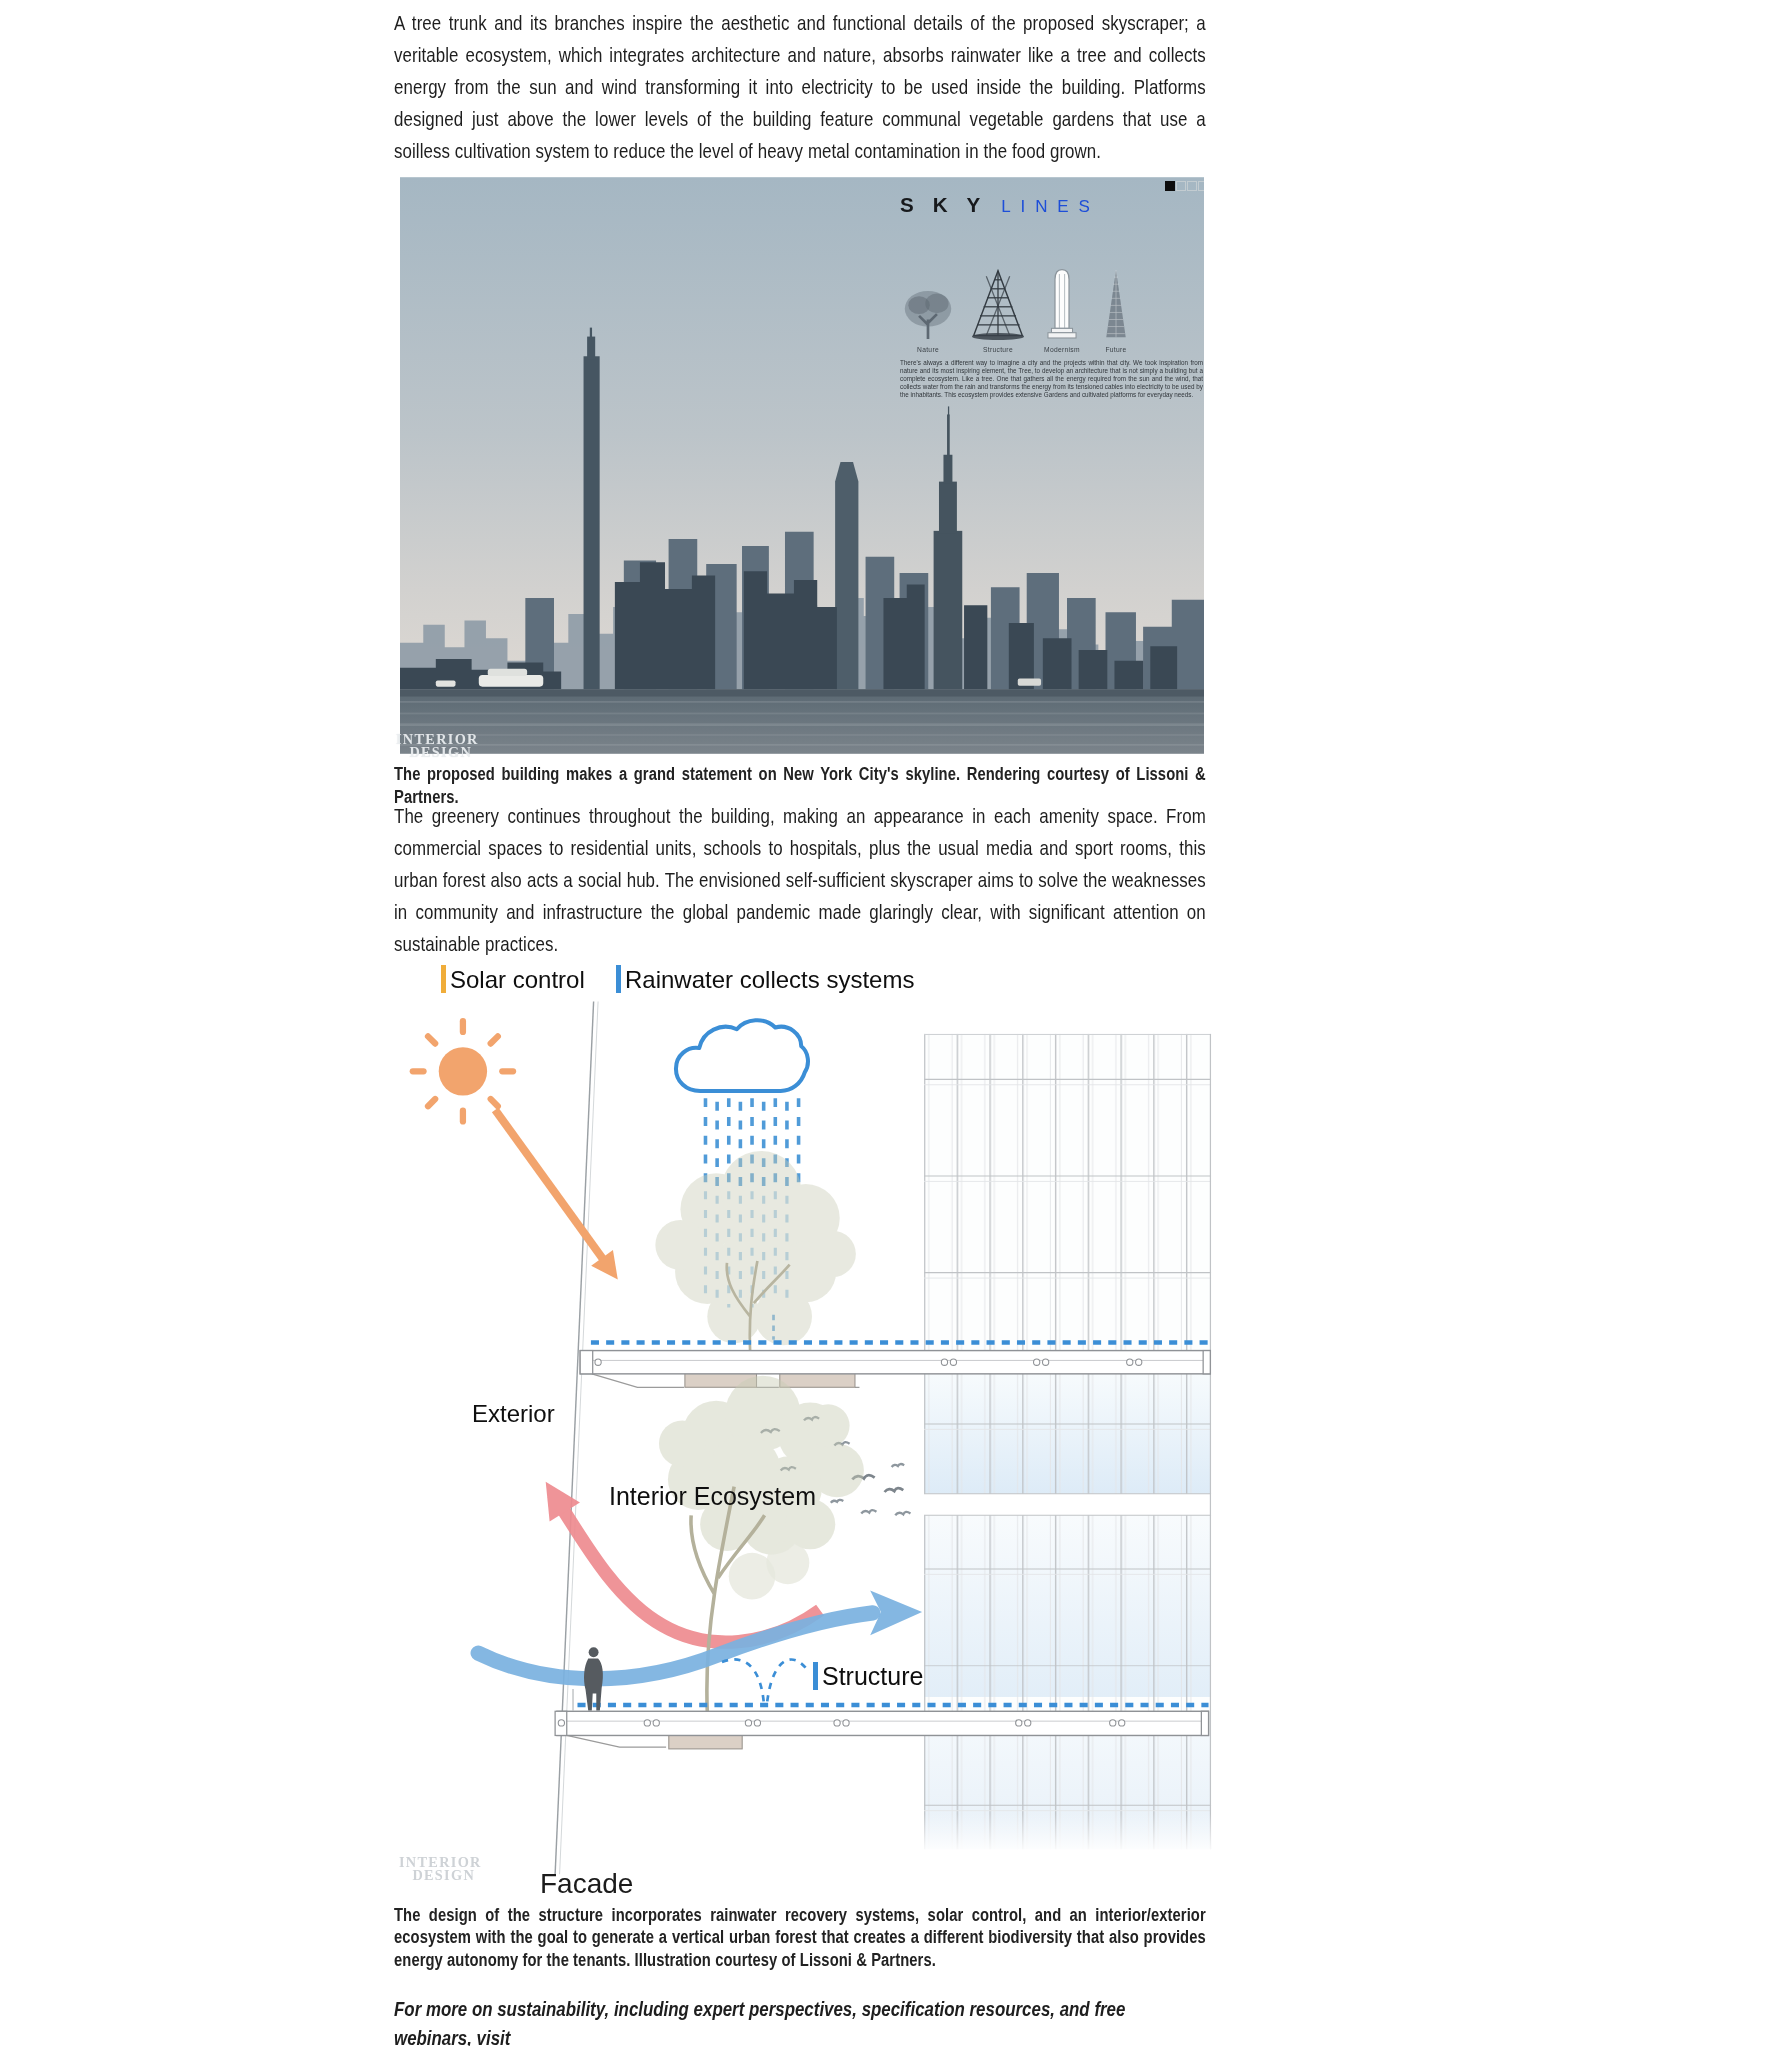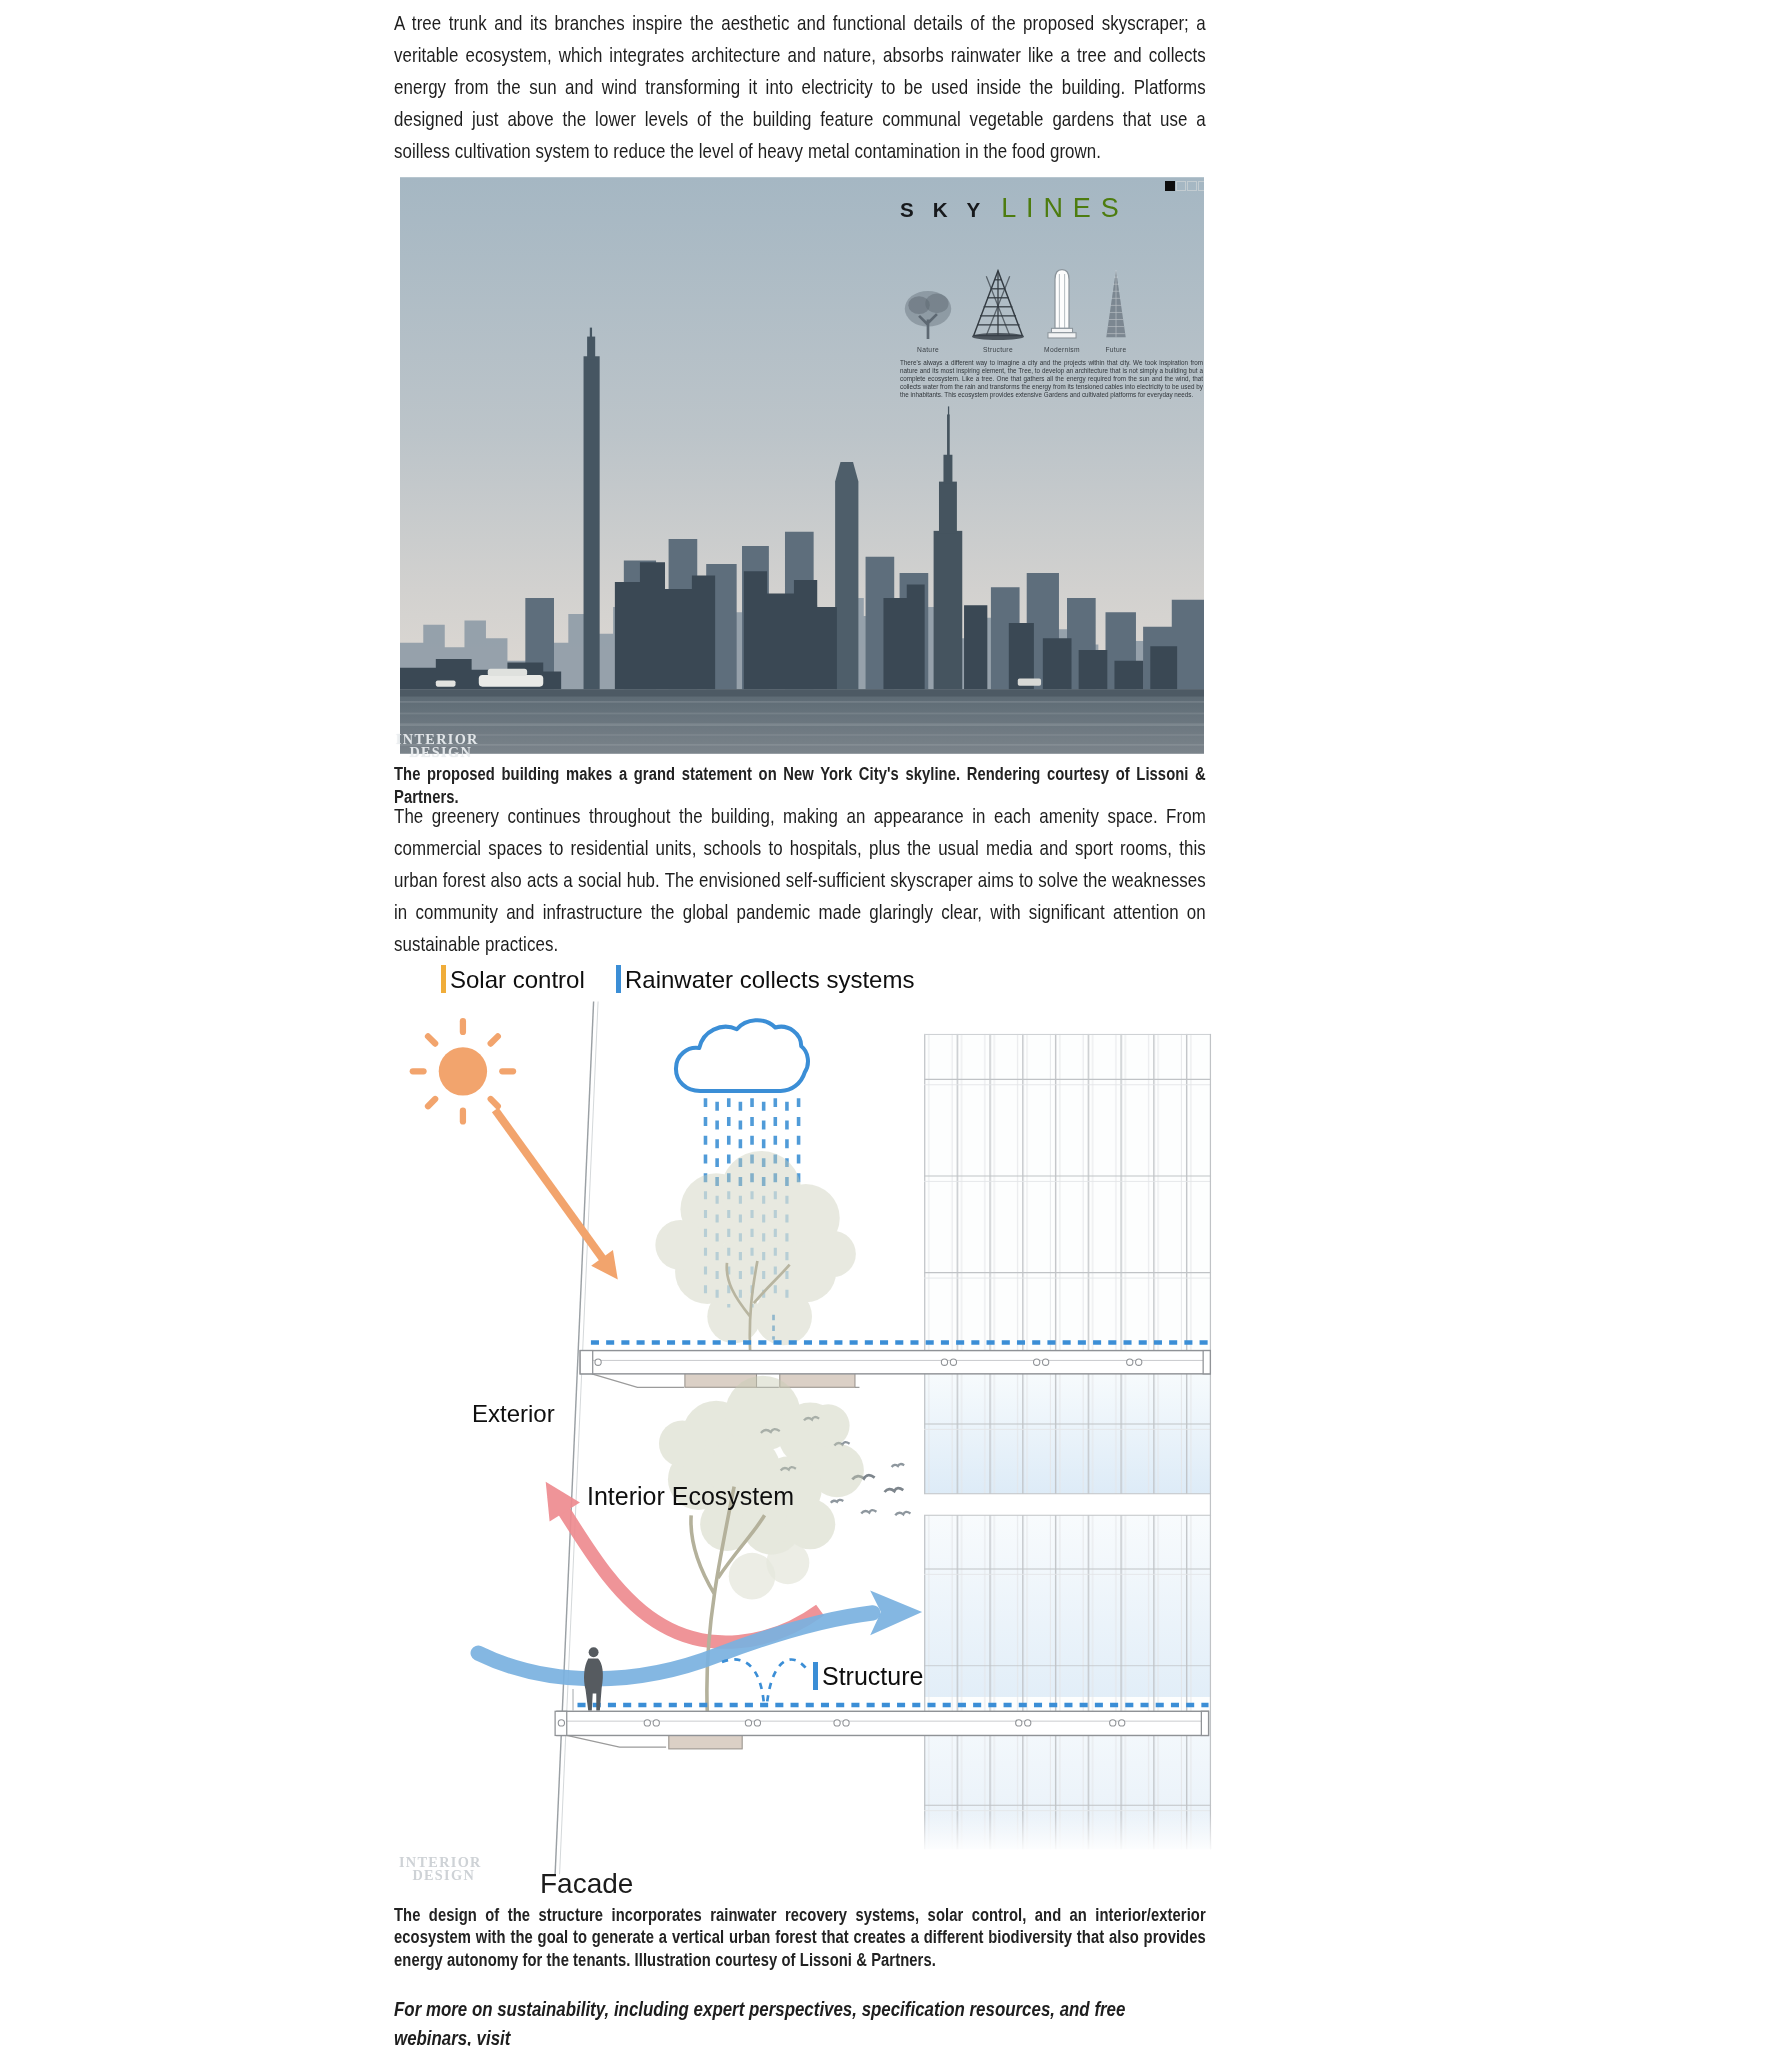--- a/index.html
+++ b/index.html
@@ -9,21 +9,21 @@
   .cond{transform:scaleX(0.82);transform-origin:0 0;width:990px;}
   .para{position:absolute;left:394px;font-size:20.6px;line-height:32px;
         text-align:justify;color:#1e1e1e;letter-spacing:0.1px;}
   .cap{position:absolute;left:394px;font-size:18px;line-height:23px;color:#222;
        font-weight:600;text-align:justify;letter-spacing:0.1px;}
   
   #hero{position:absolute;left:400px;top:177px;width:804px;height:577px;overflow:hidden;}
   .pabs{position:absolute;}
   #brand{left:500px;top:16px;white-space:nowrap;}
   #brand .b1{font-weight:800;font-size:20.6px;letter-spacing:19px;color:#17191c;}
-  #brand .b2{font-weight:300;font-size:27px;letter-spacing:9.9px;color:#4d7c0f;margin-left:1.8px;}
+  #brand .b2{font-weight:300;font-size:17px;letter-spacing:9.9px;color:#1d4ed8;margin-left:1.8px;}
   #winsq{left:765px;top:3.6px;display:flex;gap:0.9px;}
   #winsq i{display:block;width:8px;height:8px;border:0.9px solid #c3ccd1;background:transparent;}
   #winsq i.f{background:#0d0d0d;border-color:#0d0d0d;}
   .p-icon{position:absolute;display:flex;flex-direction:column;align-items:center;justify-content:flex-end;height:86px;top:90px;}
   .p-icon .lbl{font-size:6.7px;color:#3c4248;margin-top:5.4px;letter-spacing:0.3px;}
   #pdesc{left:500px;top:182px;width:303px;font-size:6.3px;line-height:8px;text-align:justify;color:#30353a;}
   .wm{position:absolute;font-family:"Liberation Serif",serif;font-size:14.3px;line-height:12.5px;
       letter-spacing:1.3px;font-weight:700;}
   #wm1{left:396px;top:733px;color:rgba(236,239,241,.92);text-shadow:0 0 0.9px rgba(120,130,140,.25);}
   #wm2{left:399px;top:1856px;color:#ced2d6;}
@@ -406,21 +406,21 @@
     </g>
   </svg>
 
   <div class="dlab" style="left:405px;top:965px;margin-left:36px;">
     <span class="bar bar-solar"></span><span>Solar control</span>
   </div>
   <div class="dlab" style="left:616px;top:965px;">
     <span class="bar bar-rain"></span><span>Rainwater collects systems</span>
   </div>
   <div class="dlab" style="left:472px;top:1389px;margin-top:11px;">Exterior</div>
-  <div class="dlab" style="left:587px;top:1482px;font-size:25px;">Interior Ecosystem</div>
+  <div class="dlab" style="left:609px;top:1482px;font-size:25px;">Interior Ecosystem</div>
   <div class="dlab" style="left:813px;top:1662px;font-size:25px;">
     <span class="bar bar-rain"></span><span>Structure</span>
   </div>
   <div id="facade-label">Facade</div>
 
   <div class="wm" id="wm2">
     <div>INTERIOR</div>
     <div class="l2">DESIGN</div>
   </div>
 

